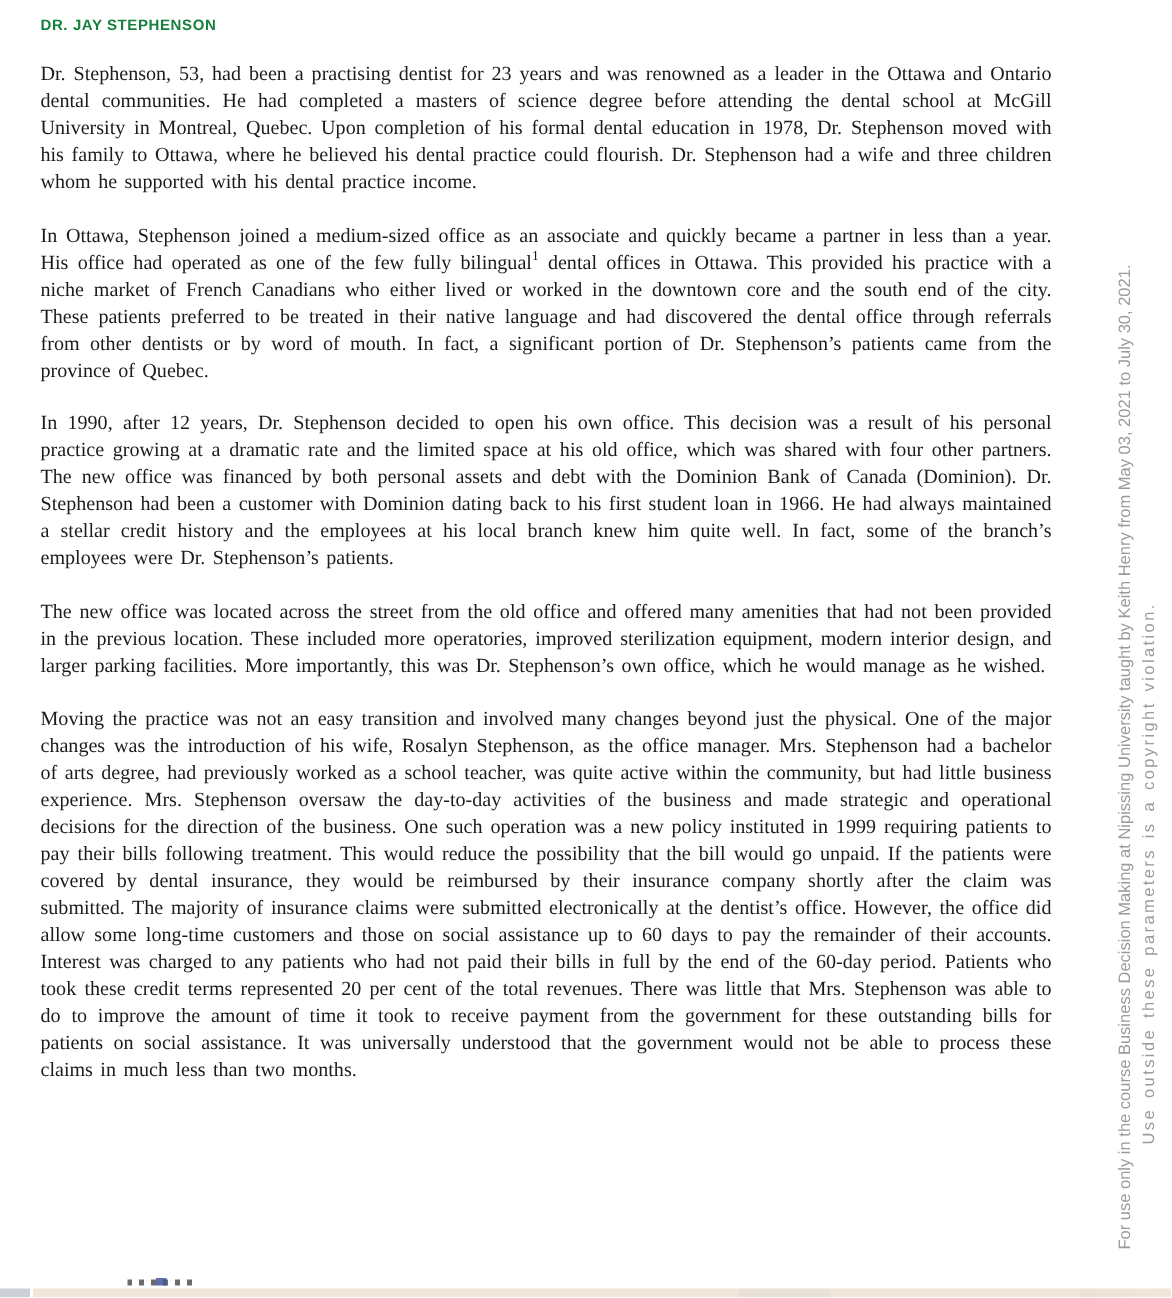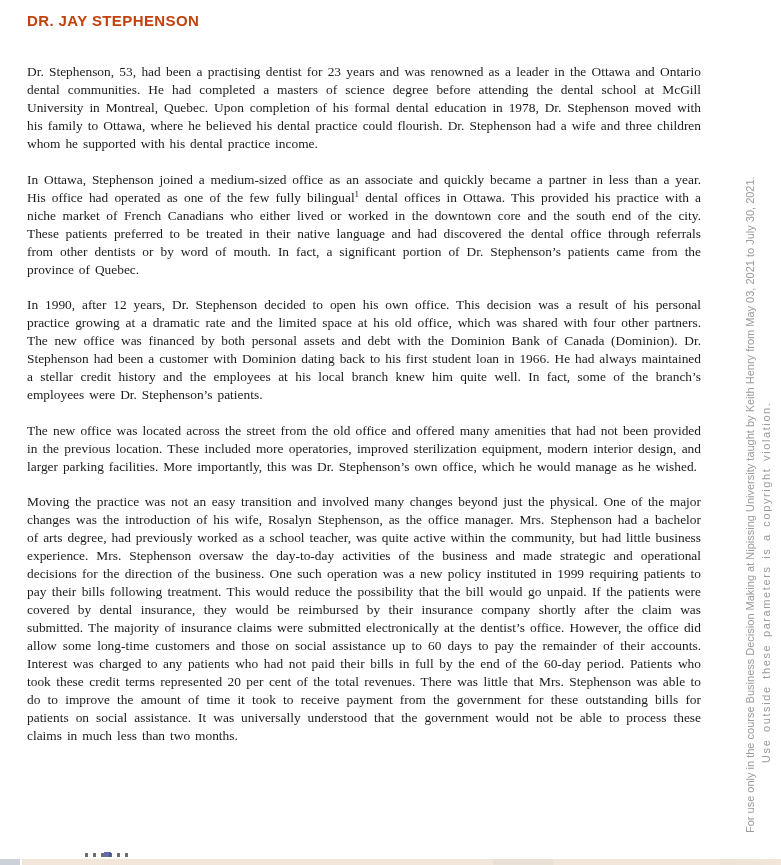--- a/index.html
+++ b/index.html
@@ -14,34 +14,34 @@
   }
   .content {
     position: absolute;
     left: 27px;
     top: 12px;
     width: 674px;
     color: #1b1b1b;
   }
   .doc-title {
     font-family: "Liberation Sans", sans-serif;
-    font-size: 15px;
+    font-size: 10px;
     font-weight: 700;
     letter-spacing: 0.4px;
-    color: #c2410c;
+    color: #15803d;
     margin: 0;
   }
   .para {
     font-size: 13.4px;
     line-height: 18px;
     text-align: justify;
     word-spacing: 1.6px;
     margin: 17.5px 0 0 0;
   }
-  .para:first-of-type { margin-top: 34px; }
+  .para:first-of-type { margin-top: 17px; }
   sup.footnote {
     font-size: 9px;
     line-height: 0;
     vertical-align: super;
   }
   .copyright-line {
     position: absolute;
     white-space: nowrap;
     font-family: "Liberation Sans", sans-serif;
     font-size: 11px;

